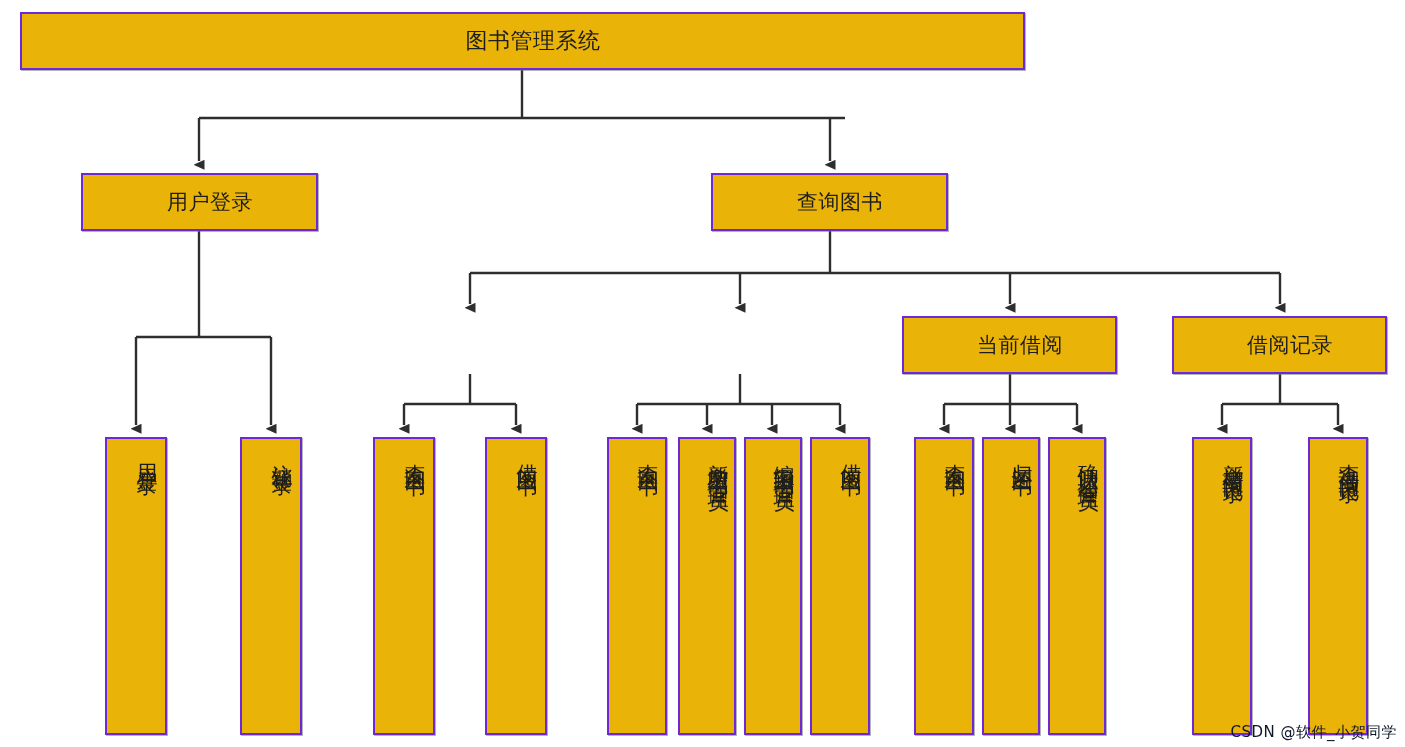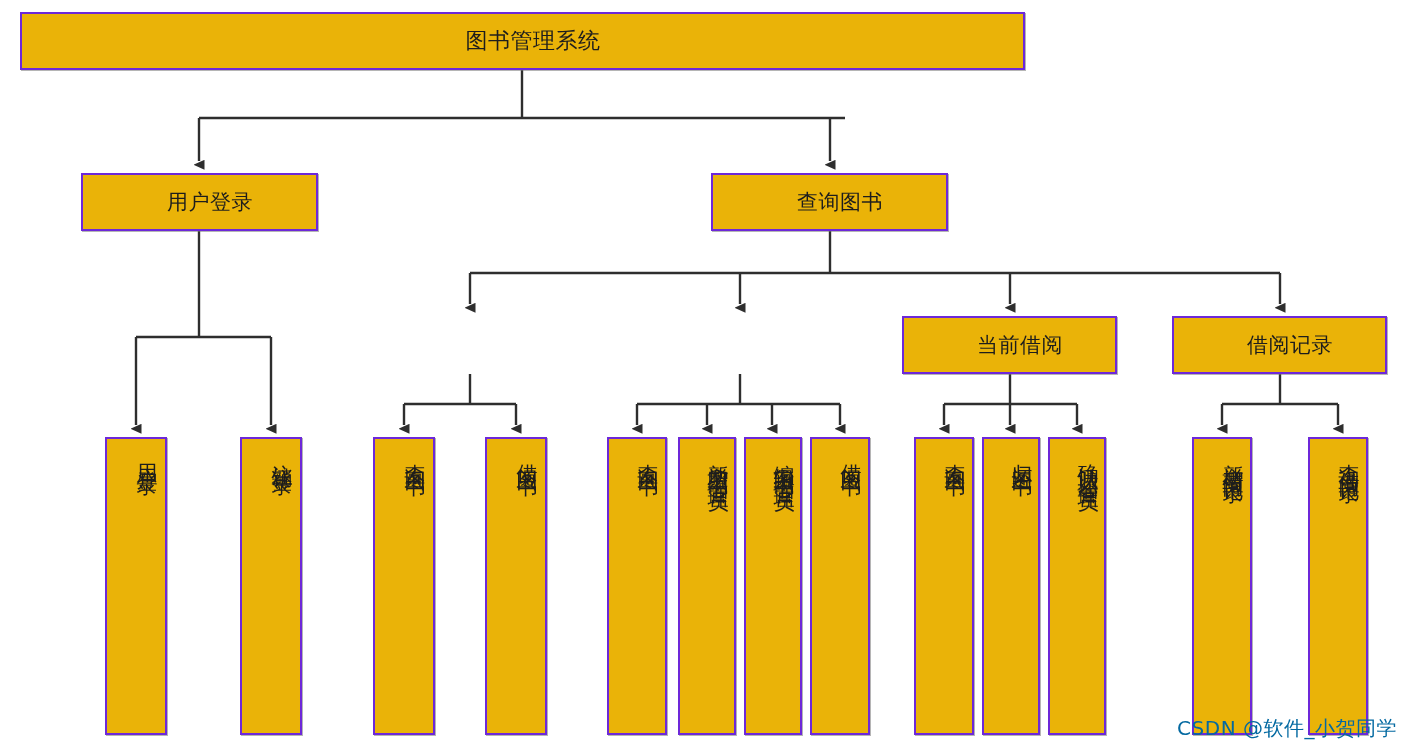--- a/index.html
+++ b/index.html
@@ -61,22 +61,22 @@
     text-orientation: upright;
     font-size: 21px;
     letter-spacing: 4px;
     line-height: 1;
     max-height: 100%;
   }
   .watermark {
     position: absolute;
     right: 8px;
     bottom: 5px;
-    font-size: 20px;
-    color: #0369a1;
+    font-size: 15px;
+    color: #0f172a;
     letter-spacing: 0.5px;
     z-index: 5;
     white-space: nowrap;
   }
 </style>
 </head>
 <body>
 
 <div id="canvas">
 

